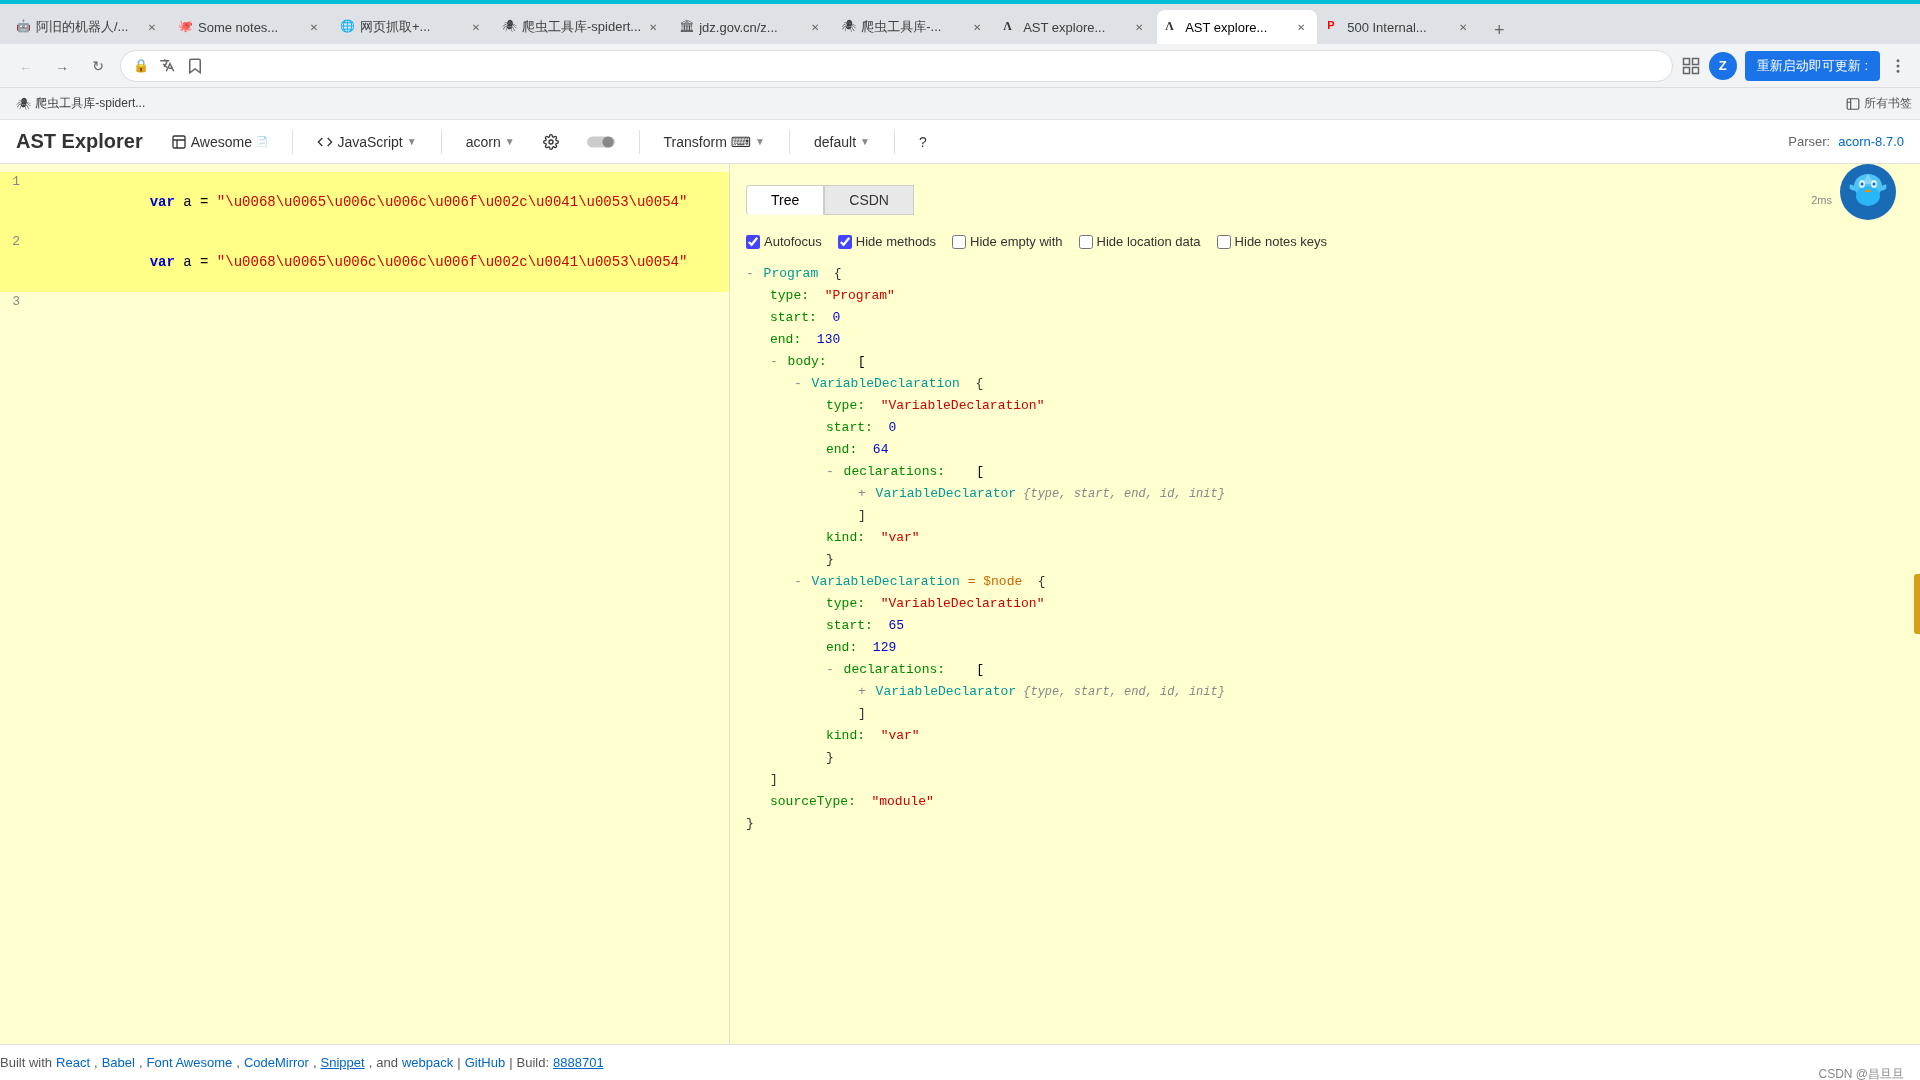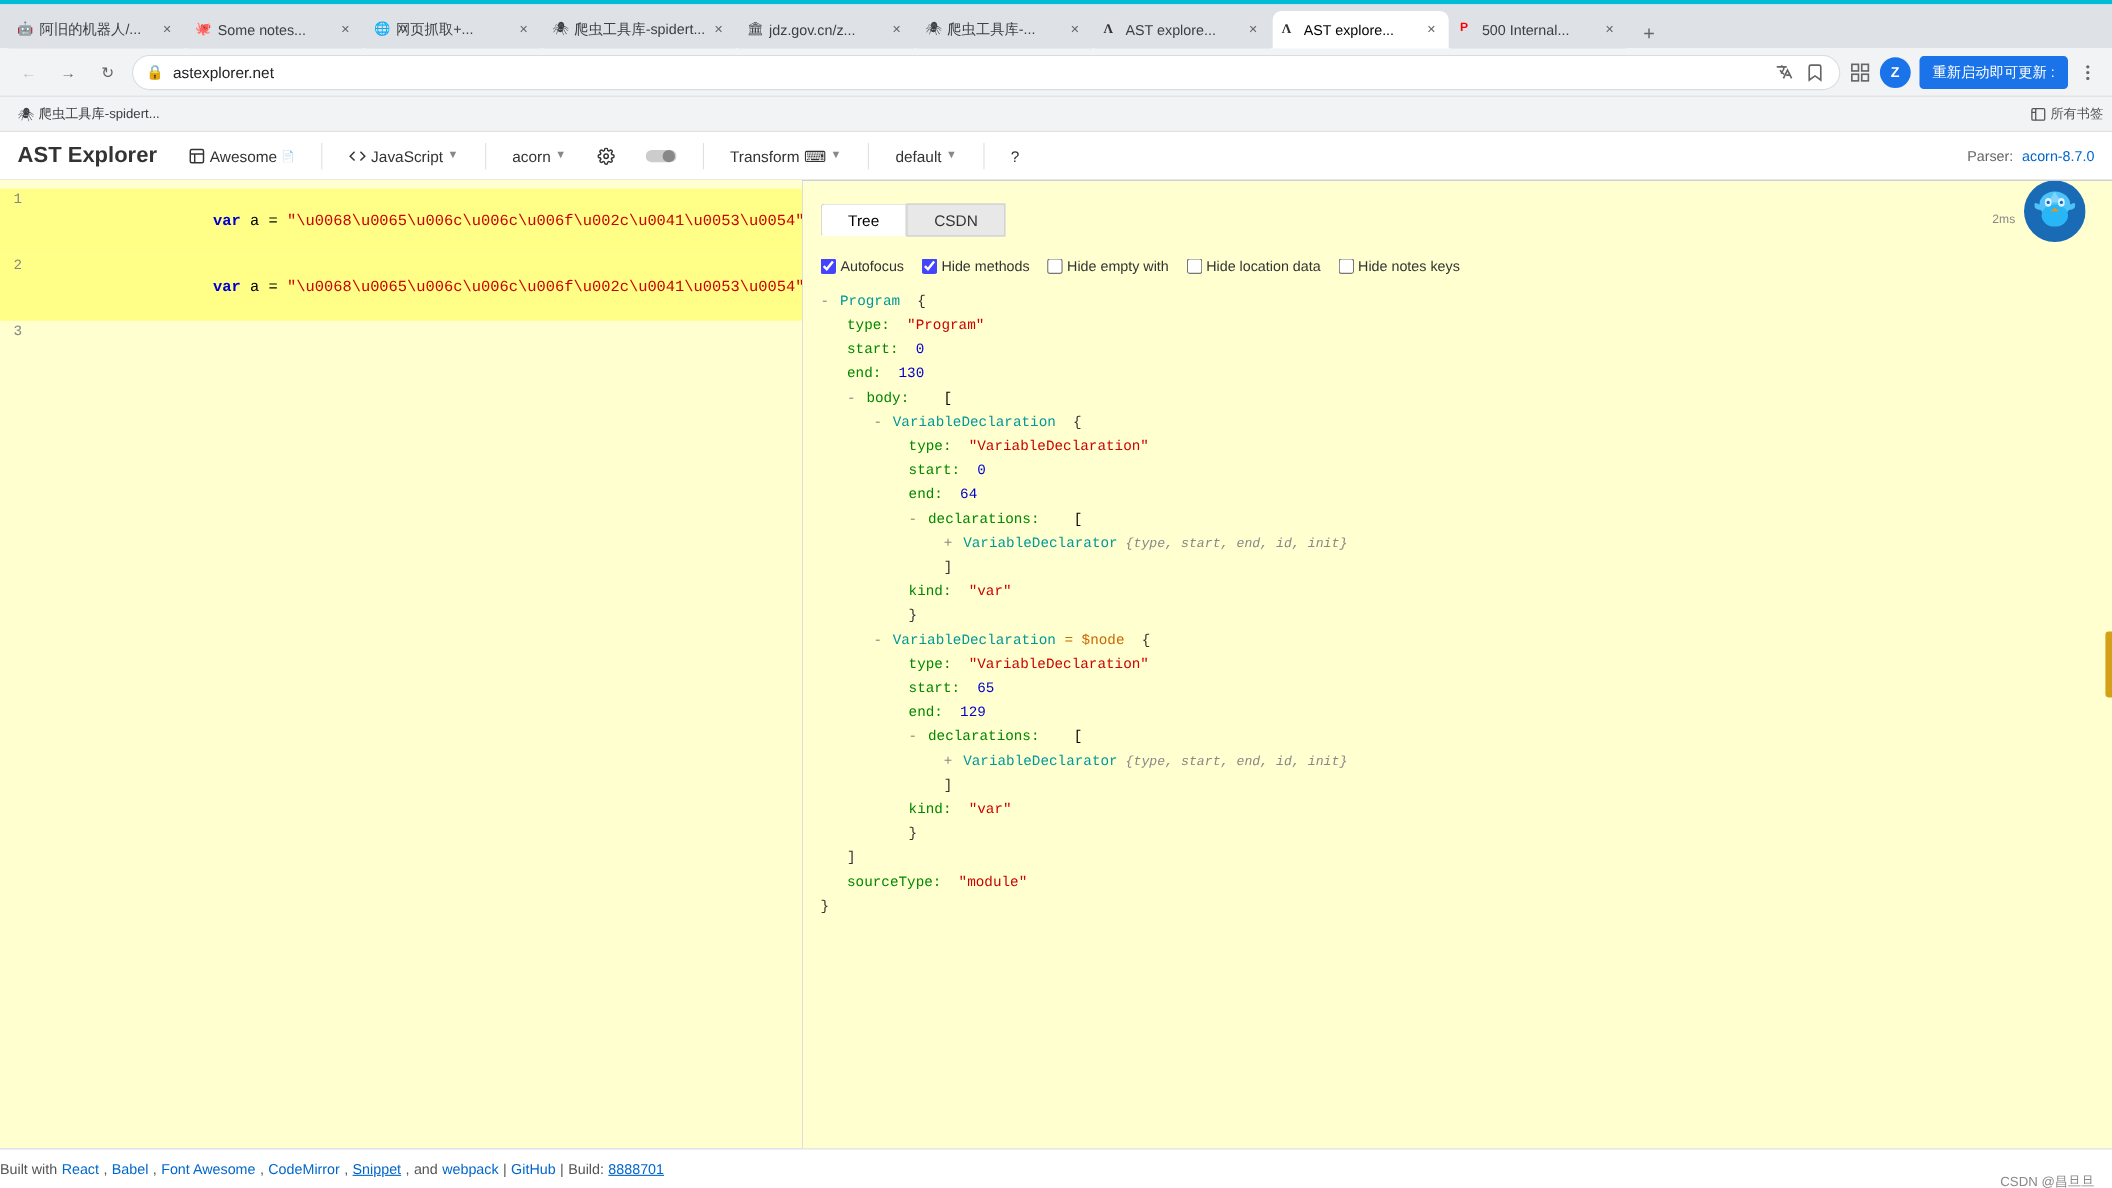--- a/index.html
+++ b/index.html
@@ -82,21 +82,21 @@
       font-size: 12px;
       color: #3c4043;
     }
     .bookmark-item { padding: 2px 8px; border-radius: 4px; cursor: pointer; white-space: nowrap; display: flex; align-items: center; gap: 4px; }
 
     
     .app-content {
       flex: 1;
       display: flex;
       flex-direction: column;
-      background: #1d4ed8;
+      background: #f9a8d4;
       overflow: hidden;
     }
 
     
     .ast-toolbar {
       background: #fff;
       height: 44px;
       display: flex;
       align-items: center;
       padding: 0 16px;
@@ -151,21 +151,21 @@
     .line-number {
       width: 32px;
       text-align: right;
       padding-right: 12px;
       color: #888;
       font-size: 13px;
       user-select: none;
       flex-shrink: 0;
     }
     .line-content { flex: 1; white-space: pre; }
-    .kw { color: #0000cc; font-weight: bold; margin-left: 44px; }
+    .kw { color: #0000cc; font-weight: bold; }
     .var-name { color: #000; }
     .op { color: #000; }
     .str { color: #cc0000; }
 
     
     .ast-pane {
       flex: 1;
       background: #ffffd0;
       display: flex;
       flex-direction: column;
@@ -387,21 +387,20 @@
     </div>
     <div class="tab-new">+</div>
   </div>
 
   <div class="nav-bar">
     <div class="nav-btn disabled">←</div>
     <div class="nav-btn">→</div>
     <div class="nav-btn">↻</div>
     <div class="address-bar">
       <span style="color:#555;font-size:13px;">🔒</span>
-      <span class="address-url">astexplorer.net</span>
       <div class="translate-icon">
         <svg width="18" height="18" viewBox="0 0 24 24" fill="none" stroke="#666" stroke-width="2">
             <path d="M3 5h12M9 3v2M12 5c0 3-2 6-4 8M7 9c1 2 3 4 5 5"></path>
             <path d="M21 19l-5-10-5 10M14.5 15h5"></path>
           </svg>
       </div>
       <div class="bookmark-icon">
         <svg width="18" height="18" viewBox="0 0 24 24" fill="none" stroke="#666" stroke-width="2">
             <path d="M19 21l-7-5-7 5V5a2 2 0 012-2h10a2 2 0 012 2v16z"></path>
           </svg>

